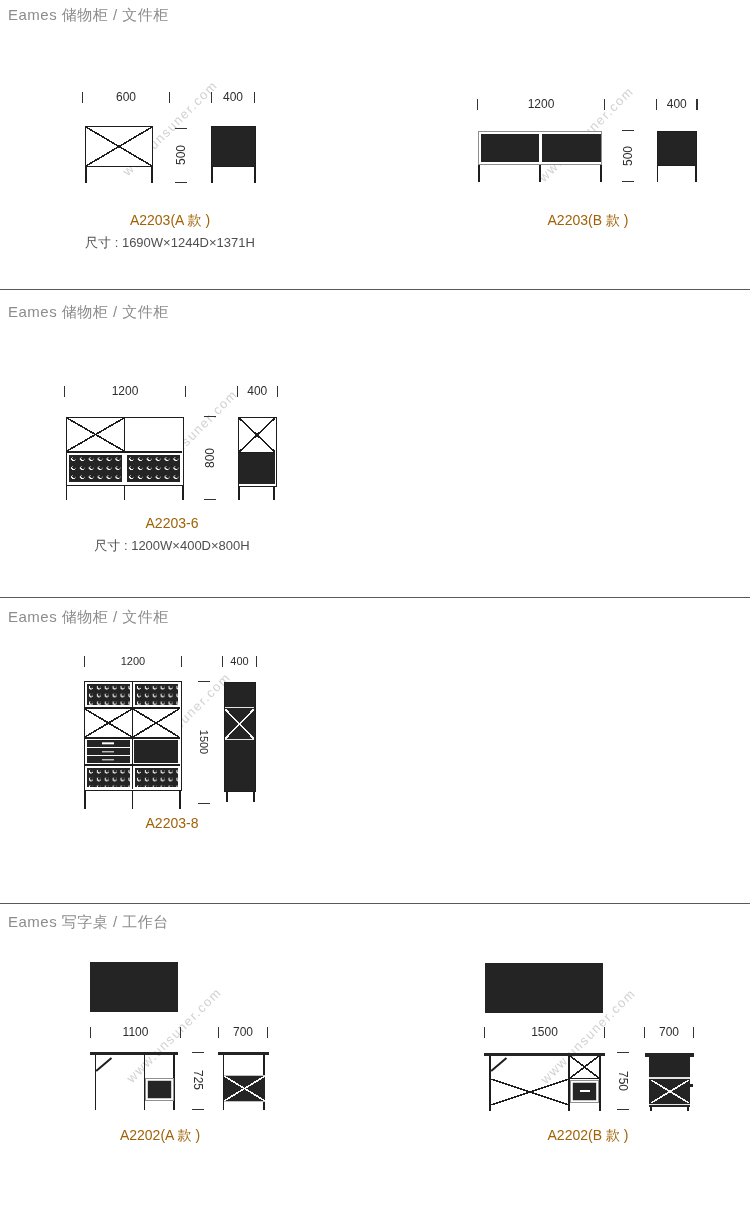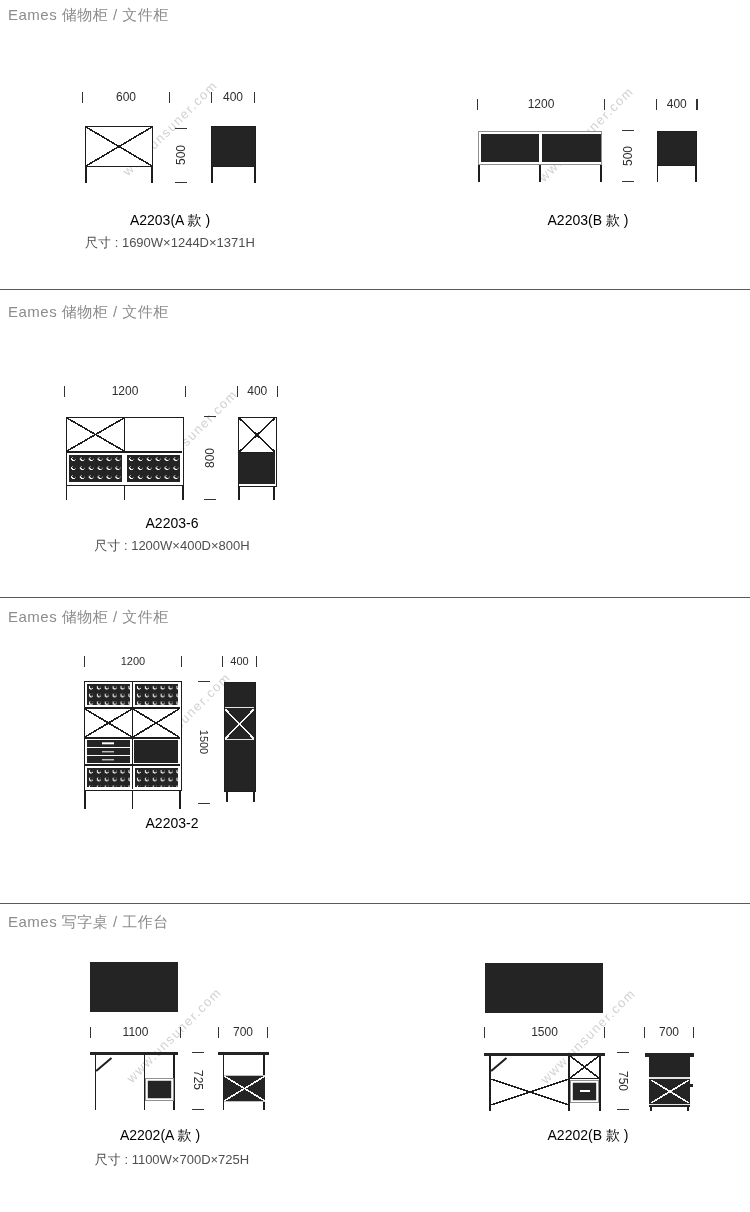--- a/index.html
+++ b/index.html
@@ -1,20 +1,20 @@
 <!DOCTYPE html>
 <html><head>
 <meta charset="utf-8">
 <style>
   html,body{margin:0;padding:0;background:#fff;}
   #canvas{position:relative;width:750px;height:1212px;background:#ffffff;
           font-family:"Liberation Sans",sans-serif;overflow:hidden;}
   .sec-title{position:absolute;font-size:15px;color:#8c8c8c;letter-spacing:.5px;white-space:nowrap;}
   .sep{position:absolute;left:0;width:750px;height:1px;background:#5a5a5a;}
-  .model{position:absolute;font-size:14px;color:#000000;text-align:center;white-space:nowrap;}
+  .model{position:absolute;font-size:14px;color:#a16207;text-align:center;white-space:nowrap;}
   .spec{position:absolute;font-size:13px;color:#4f4f4f;text-align:center;white-space:nowrap;}
   .wm{position:absolute;font-size:13px;color:#d2d2d2;letter-spacing:1.5px;white-space:nowrap;
       transform:translate(-50%,-50%) rotate(-45deg);}
   .hdim{position:absolute;display:flex;justify-content:space-between;align-items:center;height:13px;}
   .hdim .hk{width:1.3px;height:11px;background:#333;}
   .hdim .num{flex:1;text-align:center;font-size:12px;color:#2d2d2d;line-height:13px;}
   .hdim.sm .num{font-size:11px;}
   .vt{position:absolute;width:12px;height:1.3px;background:#333;}
   .vnum{position:absolute;font-size:12px;color:#2d2d2d;white-space:nowrap;
         transform:translate(-50%,-50%) rotate(-90deg);}
@@ -184,21 +184,21 @@
   <div class="vt" style="left:198px;top:681px"></div>
   <div class="vt" style="left:198px;top:802.5px"></div>
   <div class="vnum cw sm" style="left:204px;top:741.5px">1500</div>
   <div class="box dark" style="left:224px;top:681.5px;width:32px;height:110px">
     <div class="hl-light" style="left:0;top:24.5px;width:29px;height:1.4px"></div>
     <div class="xx xw" style="left:0;top:26px;width:29px;height:30px"></div>
     <div class="hl-light" style="left:0;top:56px;width:29px;height:1.4px"></div>
   </div>
   <div class="leg" style="left:225.5px;top:791.5px;height:10px;width:2px"></div>
   <div class="leg" style="left:252.5px;top:791.5px;height:10px;width:2px"></div>
-  <div class="model" style="left:62px;width:220px;top:815px">A2203-2</div>
+  <div class="model" style="left:62px;width:220px;top:815px">A2203-8</div>
 
   <div class="sep" style="top:903px"></div>
   <div class="sec-title" style="left:8px;top:913px">Eames 写字桌 / 工作台</div>
 
   <div class="fill" style="left:90px;top:962px;width:88px;height:50px"></div>
   <div class="hdim" style="left:90px;top:1026px;width:91px">
     <span class="hk"></span>
     <span class="num">1100</span>
     <span class="hk"></span>
   </div>
@@ -216,21 +216,20 @@
   <div class="vt" style="left:191.5px;top:1051.5px"></div>
   <div class="vt" style="left:191.5px;top:1108.5px"></div>
   <div class="vnum cw" style="left:197.5px;top:1080px">725</div>
   <div class="fill" style="left:218px;top:1051.5px;width:50.5px;height:3.6px"></div>
   <div class="leg" style="left:222.6px;top:1055.1px;height:55px"></div>
   <div class="leg" style="left:263px;top:1055.1px;height:55px"></div>
   <div class="fill" style="left:223.8px;top:1074.8px;width:41px;height:26.8px;border-top:1px solid #c0c0c0;border-bottom:1px solid #c0c0c0;box-sizing:border-box">
     <div class="xx xw" style="left:0;top:0;right:0;bottom:0"></div>
   </div>
   <div class="model" style="left:50px;width:220px;top:1127px">A2202(A 款 )</div>
-  <div class="spec" style="left:62px;width:220px;top:1151px">尺寸 : 1100W×700D×725H</div>
 
   <div class="fill" style="left:484.5px;top:963px;width:118px;height:49.5px"></div>
   <div class="hdim" style="left:484px;top:1026px;width:121px">
     <span class="hk"></span>
     <span class="num">1500</span>
     <span class="hk"></span>
   </div>
   <div class="hdim" style="left:644px;top:1026px;width:50px">
     <span class="hk"></span>
     <span class="num">700</span>

